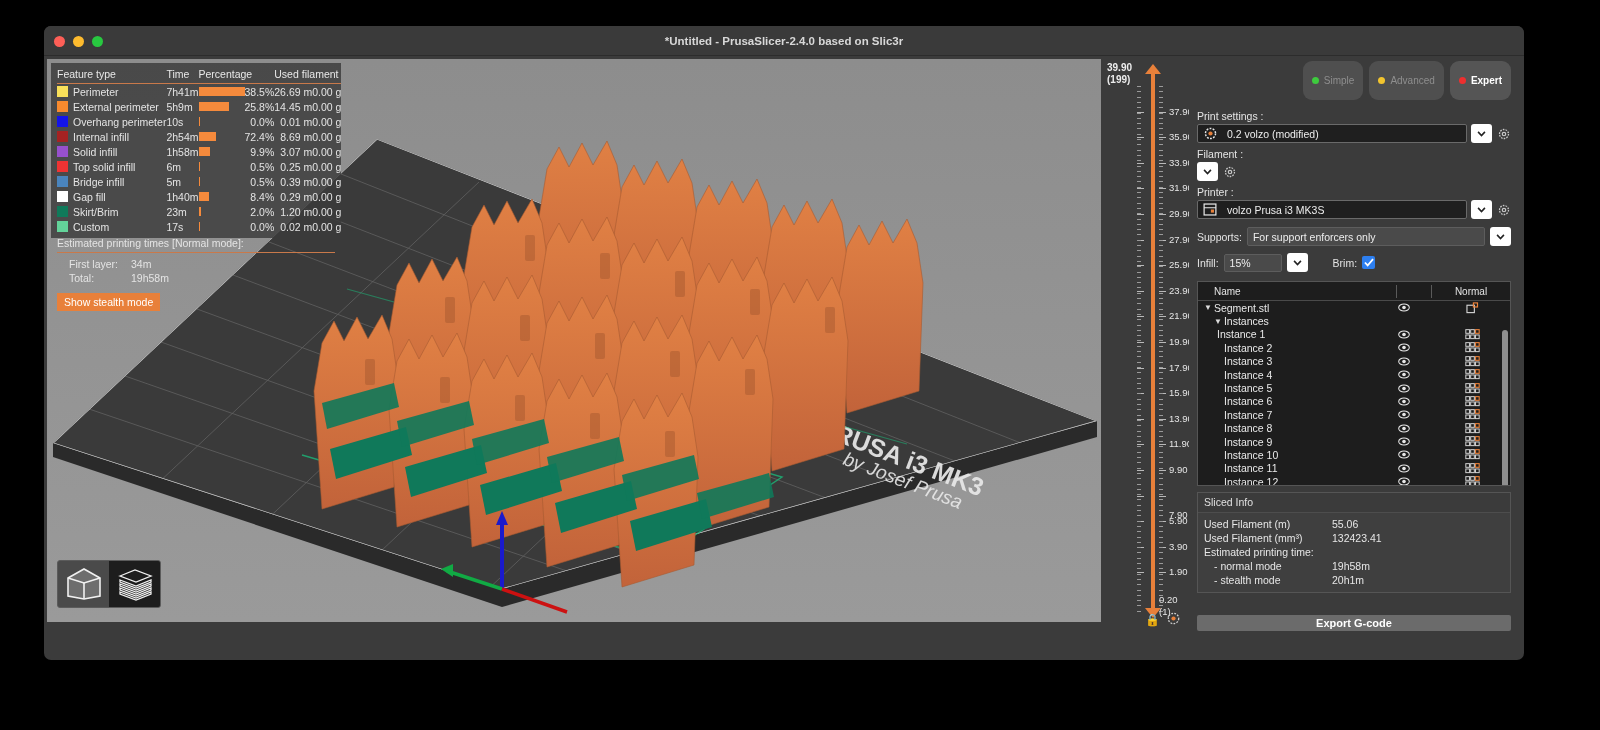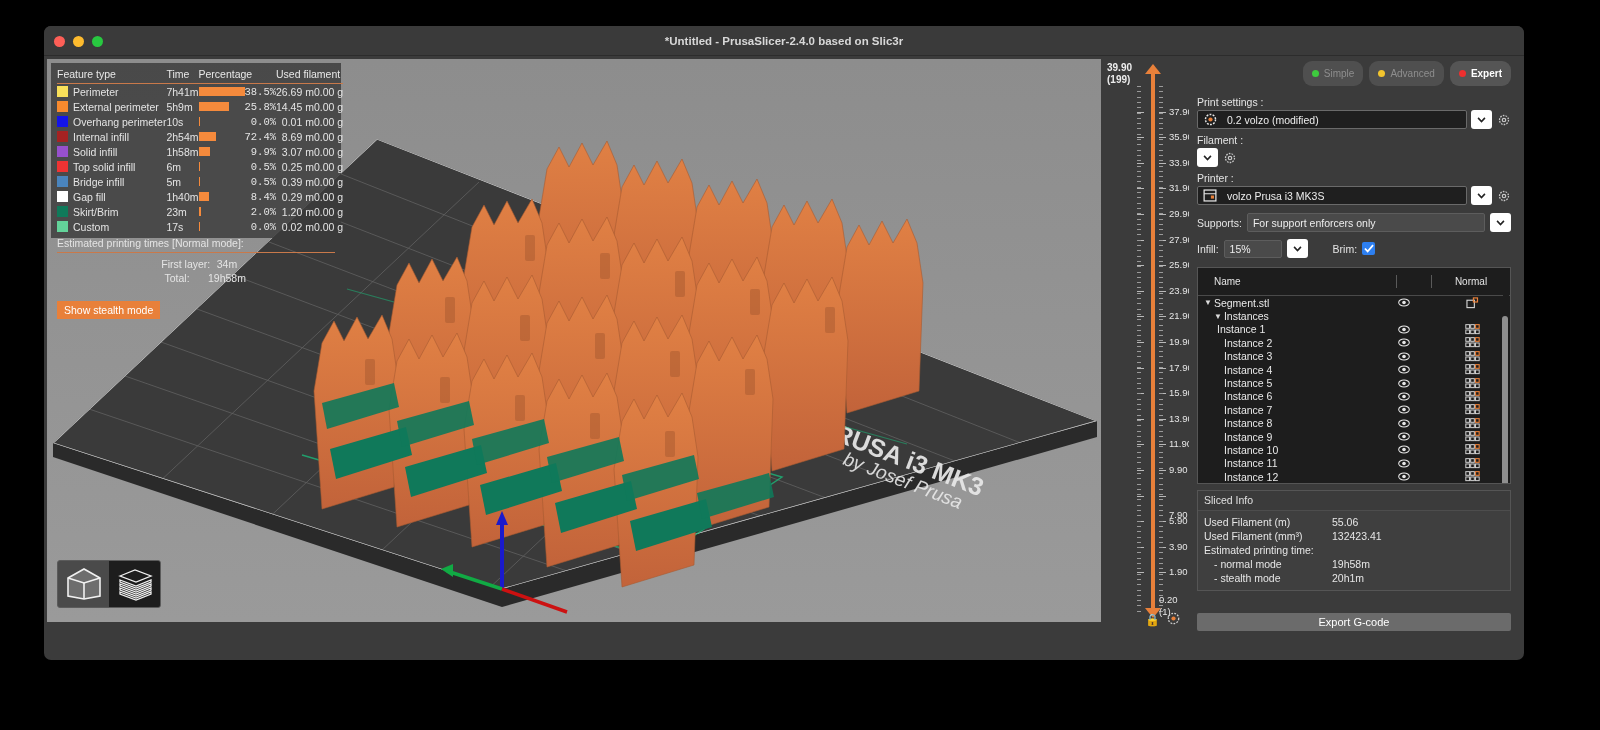--- a/index.html
+++ b/index.html
@@ -73,35 +73,35 @@
   #legend th {
     font-weight: normal; text-align: left; color: #e8e8e8;
     font-size: 10.5px; padding-bottom: 3px;
   }
   #legend thead tr { border-bottom: 1px solid #c9794a; }
   #legend td { padding: 1.5px 0; font-size: 10.5px; color: #e4e4e4; white-space: nowrap; }
   .sw { display: inline-block; width: 11px; height: 11px; vertical-align: -1px; margin-right: 5px; }
   .bar-cell { width: 52px; }
   .bar { height: 9px; background: #f58a3c; display: inline-block; }
   #legend .c-time { width: 40px; }
-  #legend .c-pct { width: 36px; text-align: right; font-family: Liberation Mono, monospace; }
+  #legend .c-pct { width: 36px; text-align: right; }
   #legend .c-fil { width: 48px; text-align: right; }
   #legend .c-gram { width: 40px; text-align: right; }
 
   #est-block {
     position: absolute; left: 4px; top: 178px;
     width: 290px; font-size: 10.5px; color: #e4e4e4;
     padding: 0 6px;
   }
   #est-title { padding-bottom: 3px; border-bottom: 1px solid #c9794a; }
   #est-rows { margin-top: 4px; }
-  #est-rows div { padding: 1px 12px; text-align: center; }
+  #est-rows div { padding: 1px 12px; }
   #est-rows span.lbl { display: inline-block; width: 62px; }
   #stealth-btn {
-    margin-top: 16px; display: inline-block;
+    margin-top: 8px; display: inline-block;
     background: #e8803a; color: #ffffff;
     font-size: 10.5px; padding: 3px 7px;
     cursor: pointer;
   }
 
   
   #viewmode {
     position: absolute; left: 10px; bottom: 14px;
     display: flex; background: #4a4a4a; border: 1px solid #5b5b5b;
     border-radius: 3px; overflow: hidden;
@@ -158,21 +158,21 @@
   
   #sidebar {
     position: relative; width: 330px; height: 579px;
     background: #3b3b3b; padding: 5px 8px 4px 8px;
     display: flex; flex-direction: column;
   }
   #modebar { display: flex; justify-content: flex-end; gap: 6px; margin-bottom: 7px; }
   .mode-btn {
     display: flex; align-items: center; gap: 5px;
     background: #4f4f4f; border-radius: 9px;
-    font-size: 10px; padding: 7px 9px; color: #8e8e8e; cursor: pointer;
+    font-size: 10px; padding: 14px 9px; color: #8e8e8e; cursor: pointer;
   }
   .mode-btn.active { background: #555; color: #ffffff; font-weight: bold; }
   .mdot { width: 7px; height: 7px; border-radius: 50%; display: inline-block; }
 
   .fld-label { font-size: 10.5px; color: #e4e4e4; margin: 3px 0 2px 0; }
   .fld-row { display: flex; align-items: center; gap: 4px; margin-bottom: 2px; }
   .combo {
     flex: 1; height: 19px; background: #1f1f1f;
     border: 1px solid #6a6a6a; border-radius: 2px;
     display: flex; align-items: center; padding: 0 3px;
@@ -207,21 +207,21 @@
     width: 13px; height: 13px; background: #2d7ff0; border-radius: 2px;
     display: flex; align-items: center; justify-content: center; cursor: pointer;
   }
 
   
   #objlist {
     margin-top: 9px; background: #1d1d1d;
     border: 1px solid #555; height: 272px; position: relative; overflow: hidden;
   }
   #objlist-head {
-    display: flex; height: 28px; align-items: center;
+    display: flex; height: 19px; align-items: center;
     border-bottom: 1px solid #4a4a4a; background: #1d1d1d;
     font-size: 10px; color: #e4e4e4;
   }
   #objlist-head .h-name { flex: 1; padding-left: 16px; }
   #objlist-head .h-sep { width: 1px; height: 13px; background: #5a5a5a; }
   #objlist-head .h-eye { width: 34px; }
   #objlist-head .h-edit { width: 78px; text-align: center; }
   #objlist-body { height: 252px; overflow: hidden; position: relative; }
   .obj-row {
     display: flex; align-items: center; height: 13.4px;
@@ -248,21 +248,21 @@
     font-size: 10.5px; color: #e0e0e0; padding: 3px 6px 4px 6px;
   }
   #sliced-body { background: #3f3f3f; border-top: 1px solid #4d4d4d; padding: 4px 6px 5px 6px; }
   .si-row { display: flex; font-size: 10.5px; color: #e6e6e6; padding: 1px 0; }
   .si-row .k { width: 128px; }
   .si-sub { padding-left: 10px; }
 
   #export-btn {
     margin-top: 22px; height: 22px; background: #6b6b6b;
     display: flex; align-items: center; justify-content: center;
-    font-size: 11px; font-weight: normal; color: #ffffff;
+    font-size: 11px; font-weight: bold; color: #ffffff;
     border-radius: 2px; cursor: pointer;
   }
 </style>
 </head>
 <body>
 
 <div id="app-window">
 
   <div id="titlebar">
     <div id="traffic">

